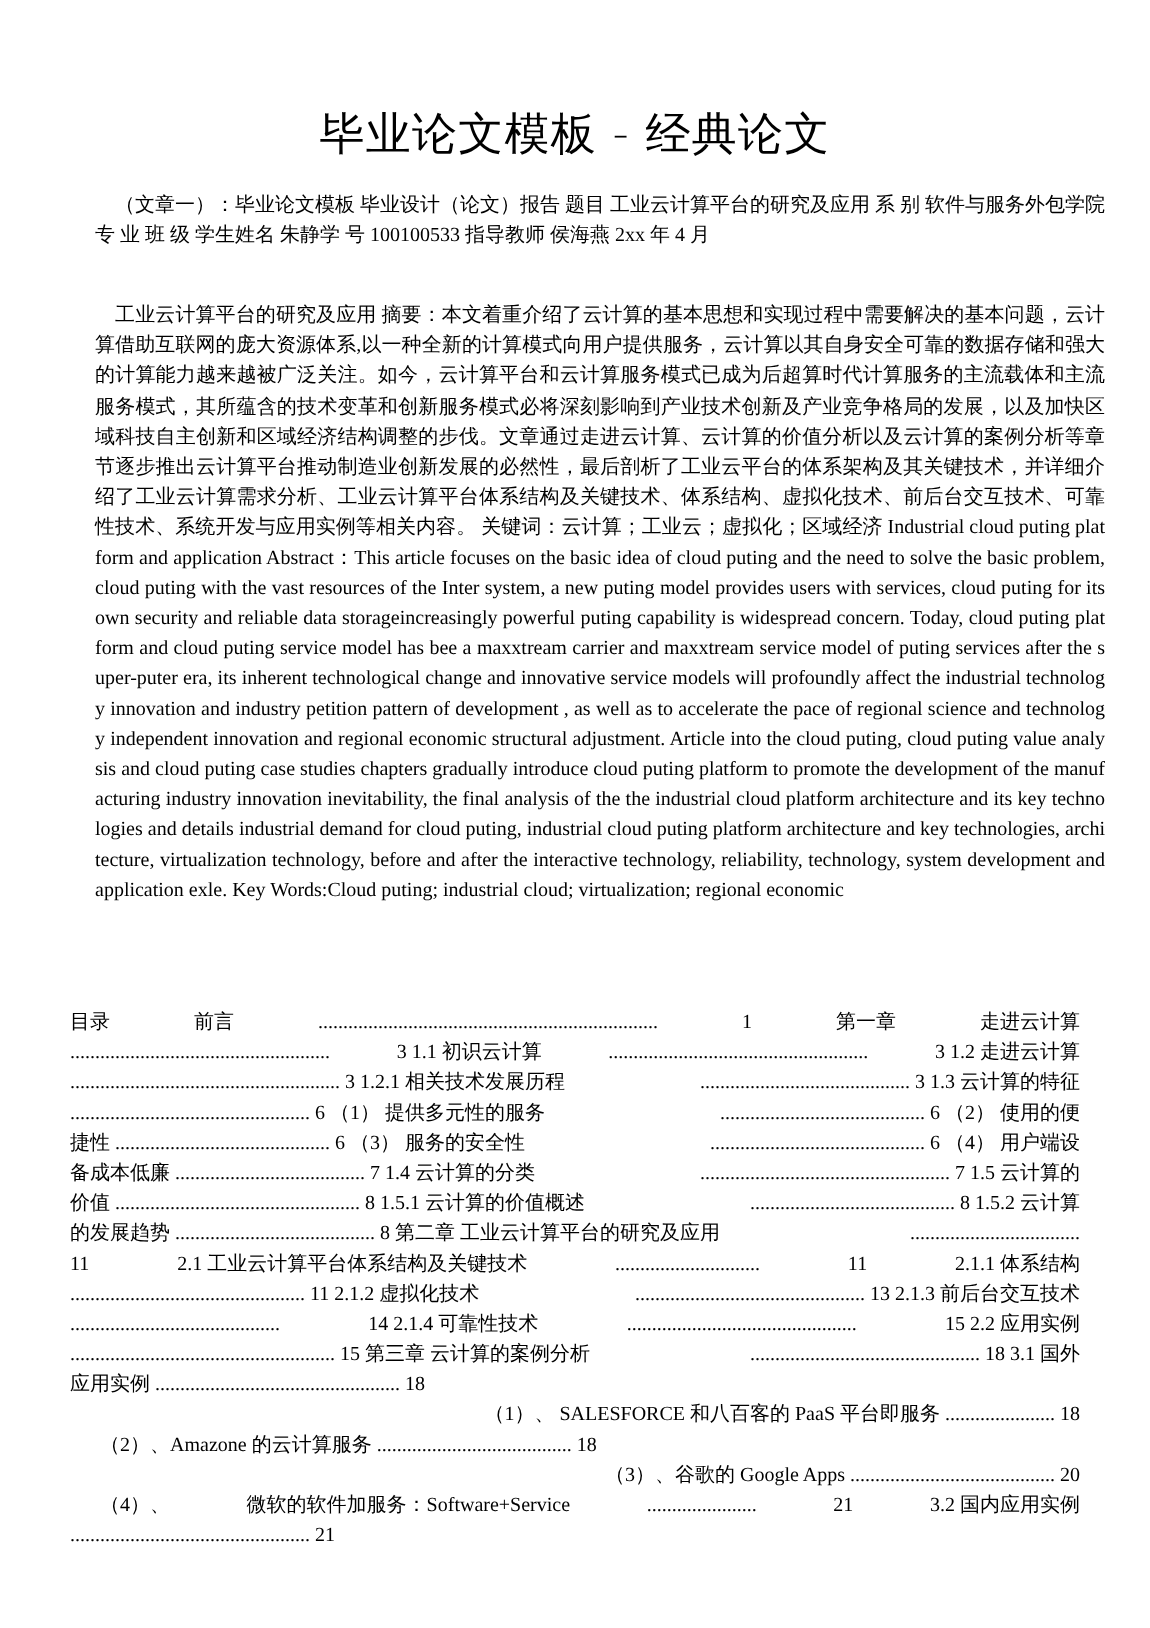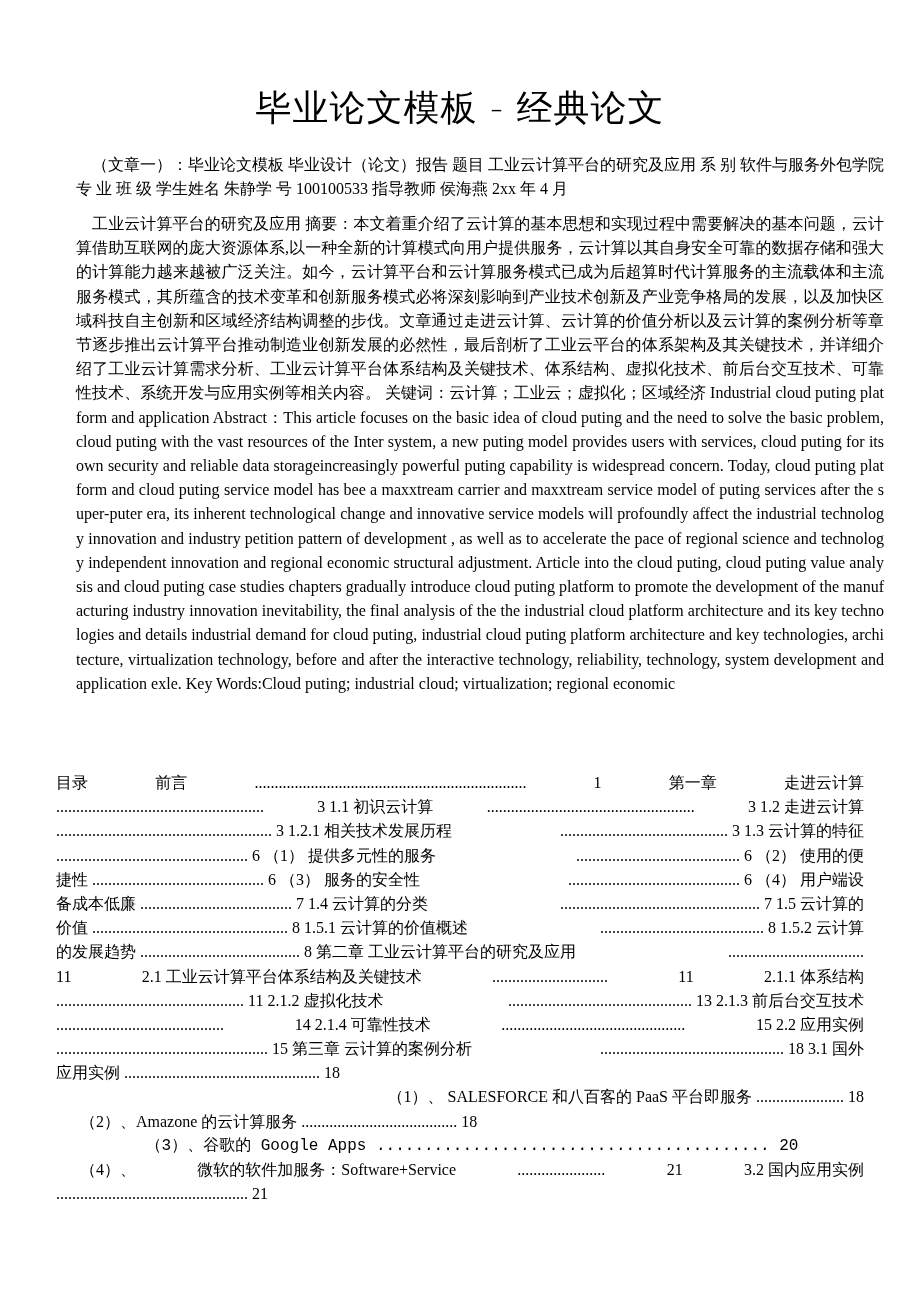--- a/index.html
+++ b/index.html
@@ -5,23 +5,23 @@
   html, body { margin: 0; padding: 0; background: #ffffff; }
   body { width: 920px; height: 1302px; overflow: hidden; position: relative;
          font-family: "Liberation Serif", "DejaVu Serif", serif; color: #000; }
   .page { position: absolute; left: 56px; top: 0; width: 808px; }
   .title { position: absolute; left: 0; top: 88px; width: 808px; text-align: center;
            font-size: 36px; font-weight: normal; letter-spacing: 1px; line-height: 40px;
            font-family: "DejaVu Sans", "Liberation Sans", sans-serif; font-weight: 300; }
   .para { position: absolute; left: 0; width: 808px; font-size: 16px; line-height: 24.2px;
           text-align: justify; text-justify: inter-character; word-break: break-all; margin-left: 20px; }
   .p-meta { top: 153px; }
-  .p-abstract { top: 212px; }
+  .p-abstract { top: 241px; }
   .indent { display: inline-block; width: 16px; }
-  .toc { position: absolute; left: 0; top: 771px; width: 808px; font-size: 16px; line-height: 24.2px; }
+  .toc { position: absolute; left: 0; top: 806px; width: 808px; font-size: 16px; line-height: 24.2px; }
   .toc-line { display: flex; justify-content: space-between; white-space: nowrap; height: 24.2px; }
   .toc-line .seg { white-space: nowrap; }
 </style>
 </head>
 <body>
 
 <div class="page">
   <div class="title">毕业论文模板 - 经典论文</div>
 
   <div class="para p-meta"><span class="indent"></span><span>（文章一）：毕业论文模板  毕业设计（论文）报告  题目  工业云计算平台的研究及应用    系  别  软件与服务外包学院  专  业  班  级  学生姓名    朱静学  号 100100533 指导教师  侯海燕    2xx 年  4 月</span></div>
@@ -90,21 +90,21 @@
       </div>
       <div class="toc-line" style="justify-content: flex-start;">
         <span class="seg">应用实例  ................................................. 18</span>
       </div>
       <div class="toc-line" style="justify-content: flex-end; padding-left: 24px;">
         <span class="seg">（1）、  SALESFORCE 和八百客的 PaaS 平台即服务  ...................... 18</span>
       </div>
       <div class="toc-line" style="justify-content: flex-start; padding-left: 24px;">
         <span class="seg">（2）、Amazone 的云计算服务  ....................................... 18</span>
       </div>
-      <div class="toc-line" style="justify-content: center; padding-left: 24px; font-family: Liberation Mono, monospace;">
+      <div class="toc-line" style="justify-content: flex-end; padding-left: 24px;">
         <span class="seg">（3）、谷歌的 Google Apps ......................................... 20</span>
       </div>
       <div class="toc-line" style="padding-left: 24px;">
         <span class="seg">（4）、</span>
         <span class="seg">微软的软件加服务：Software+Service</span>
         <span class="seg">......................</span>
         <span class="seg">21</span>
         <span class="seg">3.2 国内应用实例</span>
       </div>
       <div class="toc-line" style="justify-content: flex-start;">

